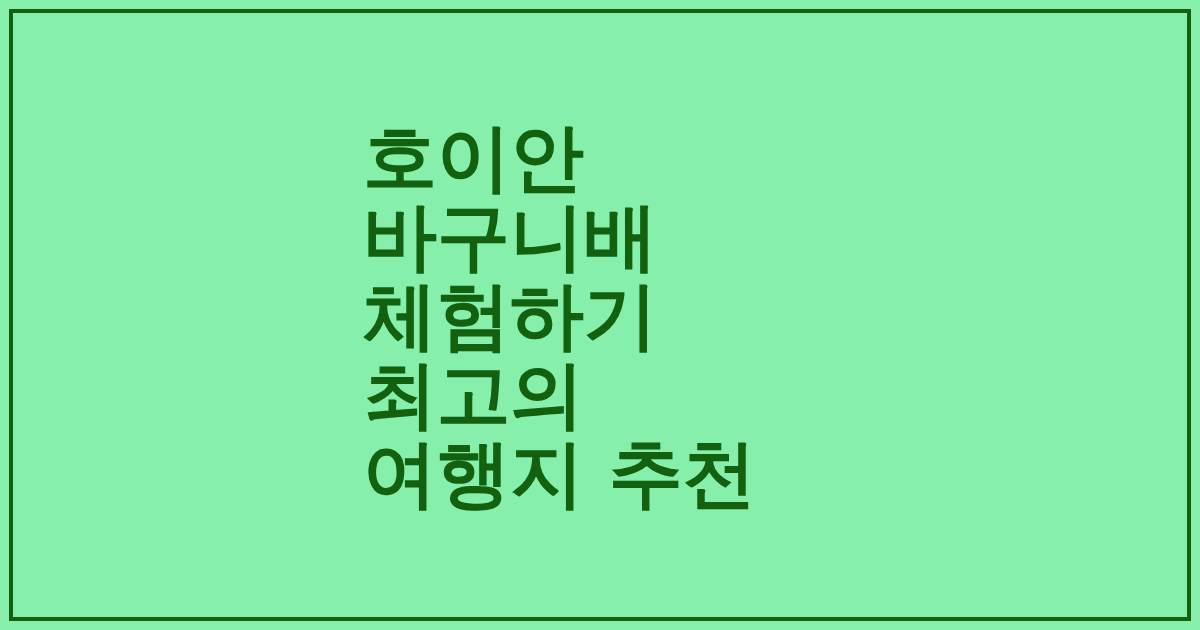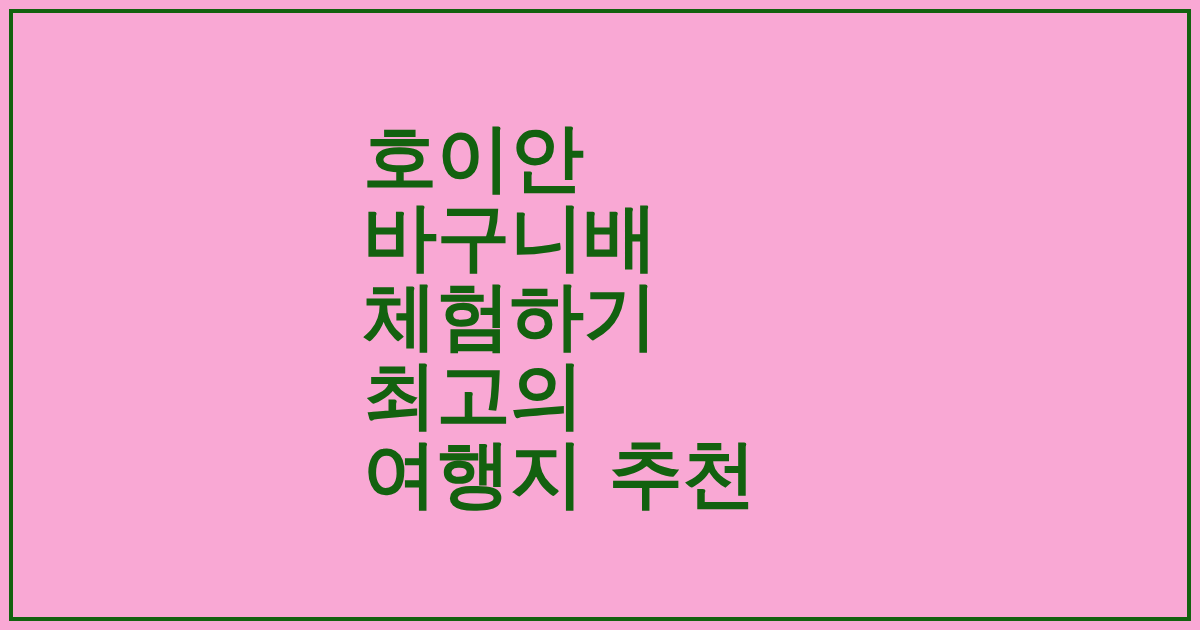--- a/index.html
+++ b/index.html
@@ -10,21 +10,21 @@
     width: 1200px;
     height: 630px;
     overflow: hidden;
     font-family: "DejaVu Sans", "Liberation Sans", sans-serif;
   }
   .og-card {
     position: relative;
     box-sizing: border-box;
     width: 1200px;
     height: 630px;
-    background: #f9a8d4;
+    background: #86efac;
   }
   .card-frame {
     position: absolute;
     left: 9px;
     top: 9px;
     width: 1182px;
     height: 612px;
     box-sizing: border-box;
     border: 4px solid #13610f;
     pointer-events: none;

